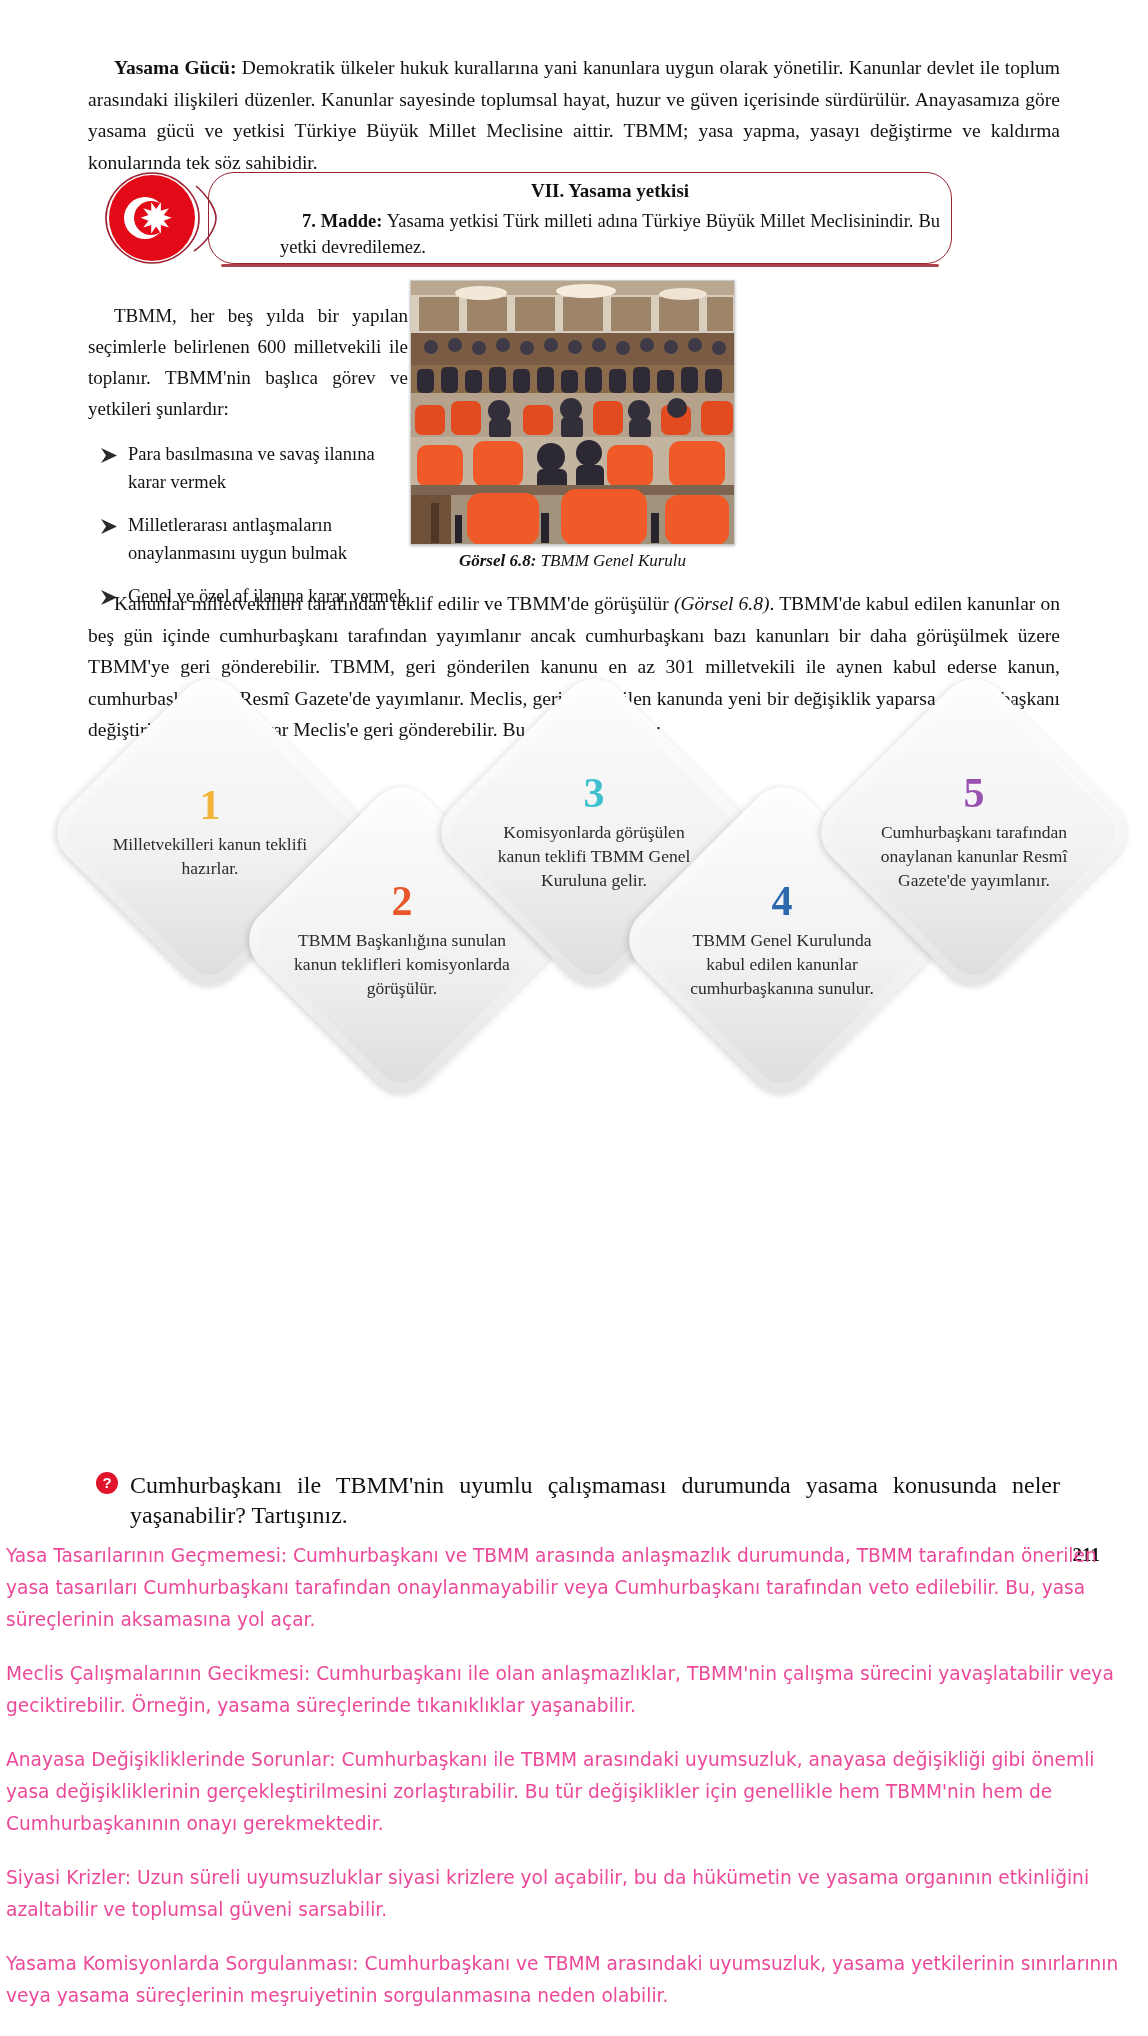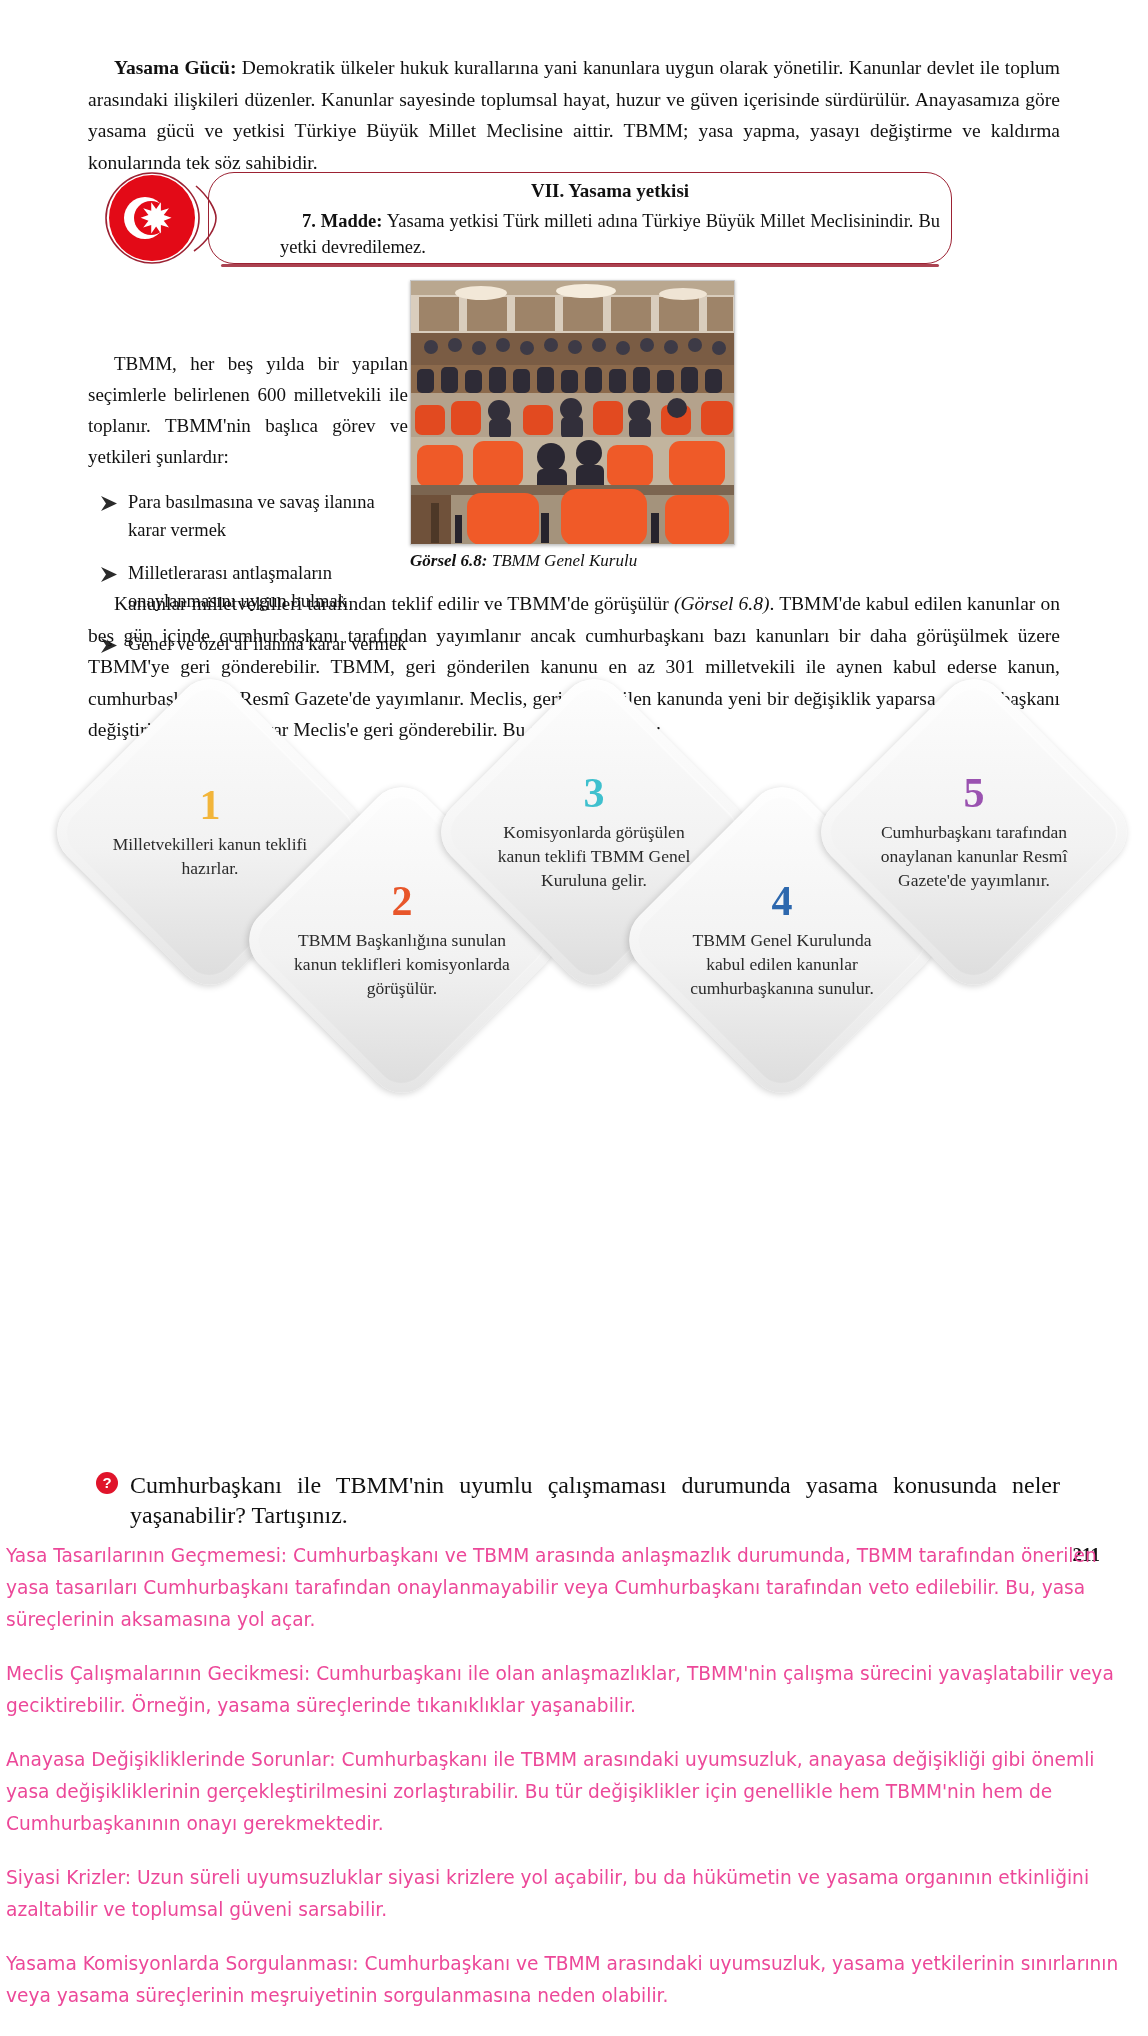--- a/index.html
+++ b/index.html
@@ -45,41 +45,41 @@
   }
   .callout-title { font-weight:bold; font-size:19px; text-align:center; margin-bottom:4px;}
   .callout-body { text-align:justify; text-indent:22px; }
   .callout-body b { font-weight:bold; }
 
   
   .col-left {
     position:absolute; left:88px; top:300px; width:320px;
     font-size:19px; line-height:31px;
   }
-  .col-left .para { text-align:justify; text-indent:26px;margin-top:48px; }
+  .col-left .para { text-align:justify; text-indent:26px; }
   .bullets { margin-top:16px; list-style:none; padding:0; }
   .bullets li {
     position:relative; padding-left:40px; margin-bottom:15px;
     font-size:18.5px; line-height:28px;
   }
   .arrow-icon {
     position:absolute; left:12px; top:4px; width:19px; height:17px;
   }
 
   .photo-wrap { position:absolute; left:410px; top:280px; width:325px; }
   .photo {
     width:325px; height:265px;
     border:1px solid #c9c9c9;
     position:relative; overflow:hidden;
     background:#6b4430;
     box-shadow:0 1px 3px rgba(0,0,0,.25);
   }
   .photo svg { display:block; }
   .caption {
-    margin-top:6px; 
+    margin-top:6px; text-align:center;
     font-size:17px; font-style:italic;
   }
   .caption b { font-weight:bold; font-style:italic; }
 
   
   .mid {
     position:absolute; left:88px; top:588px; width:972px;
     font-size:19.5px; line-height:31.5px;
     text-align:justify; text-indent:26px;
   }

